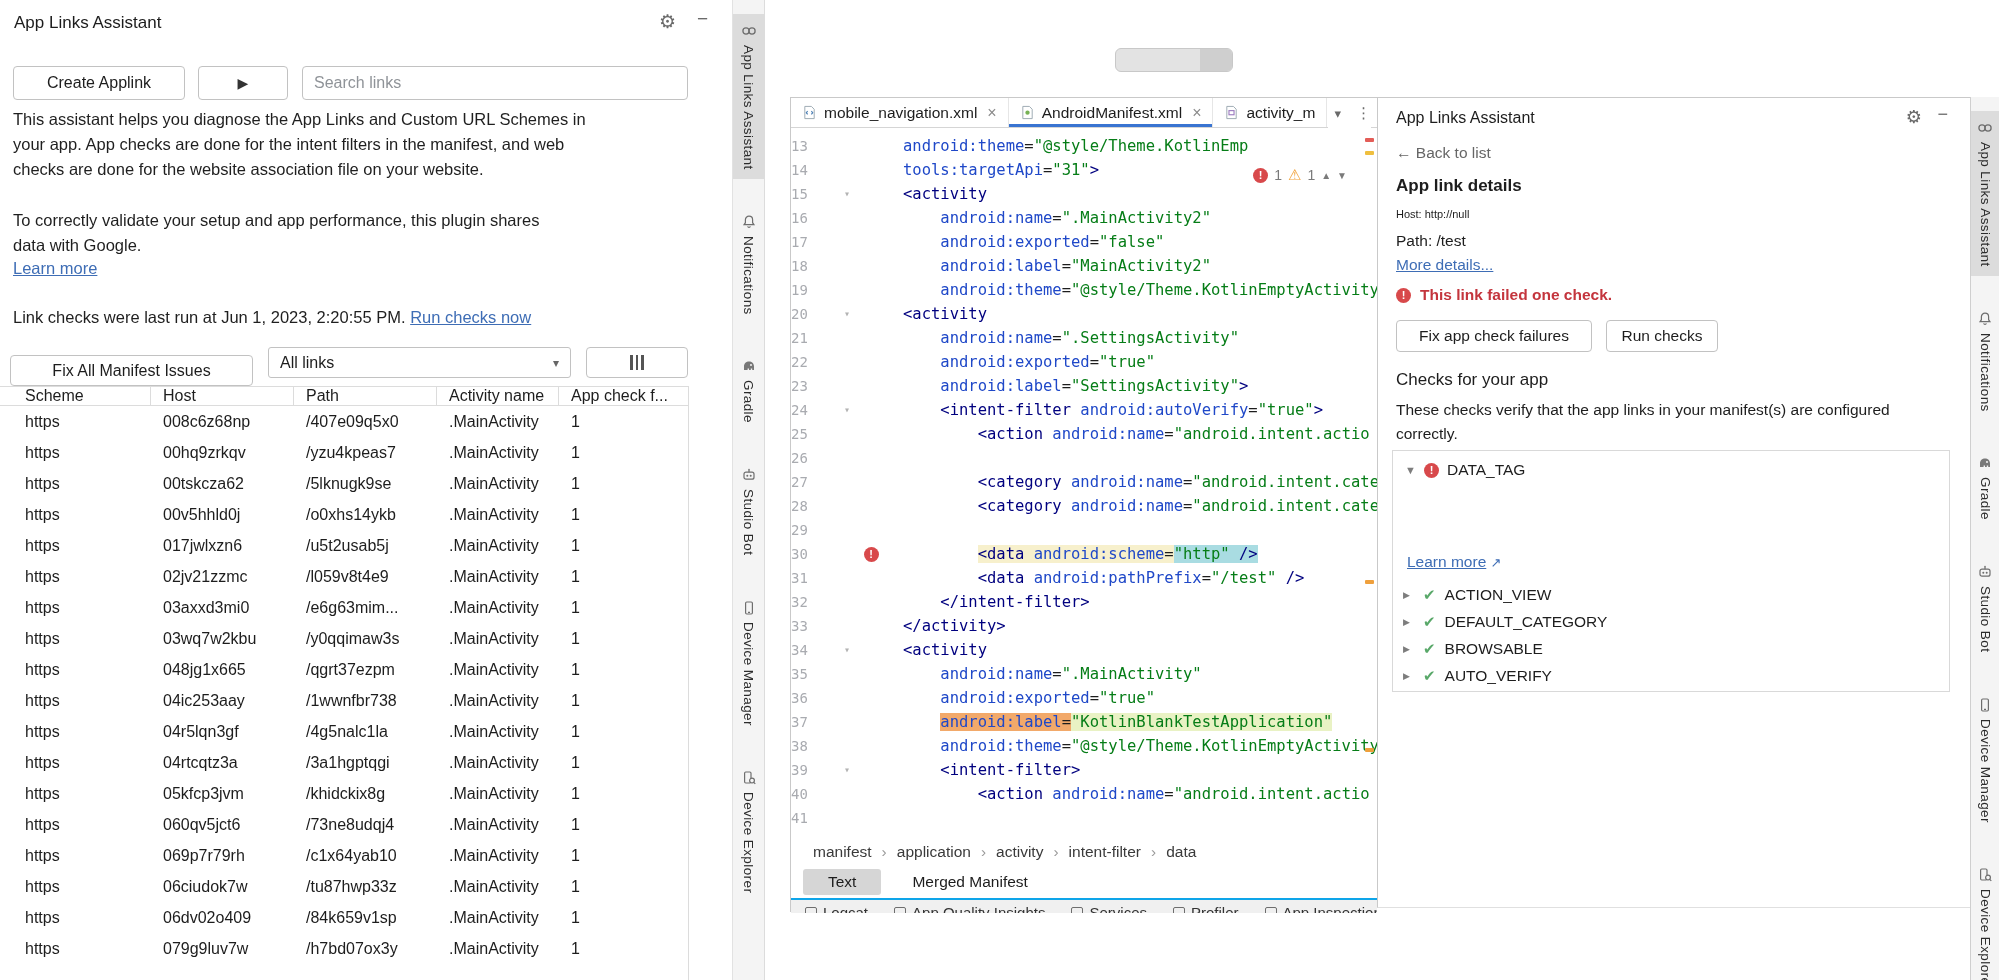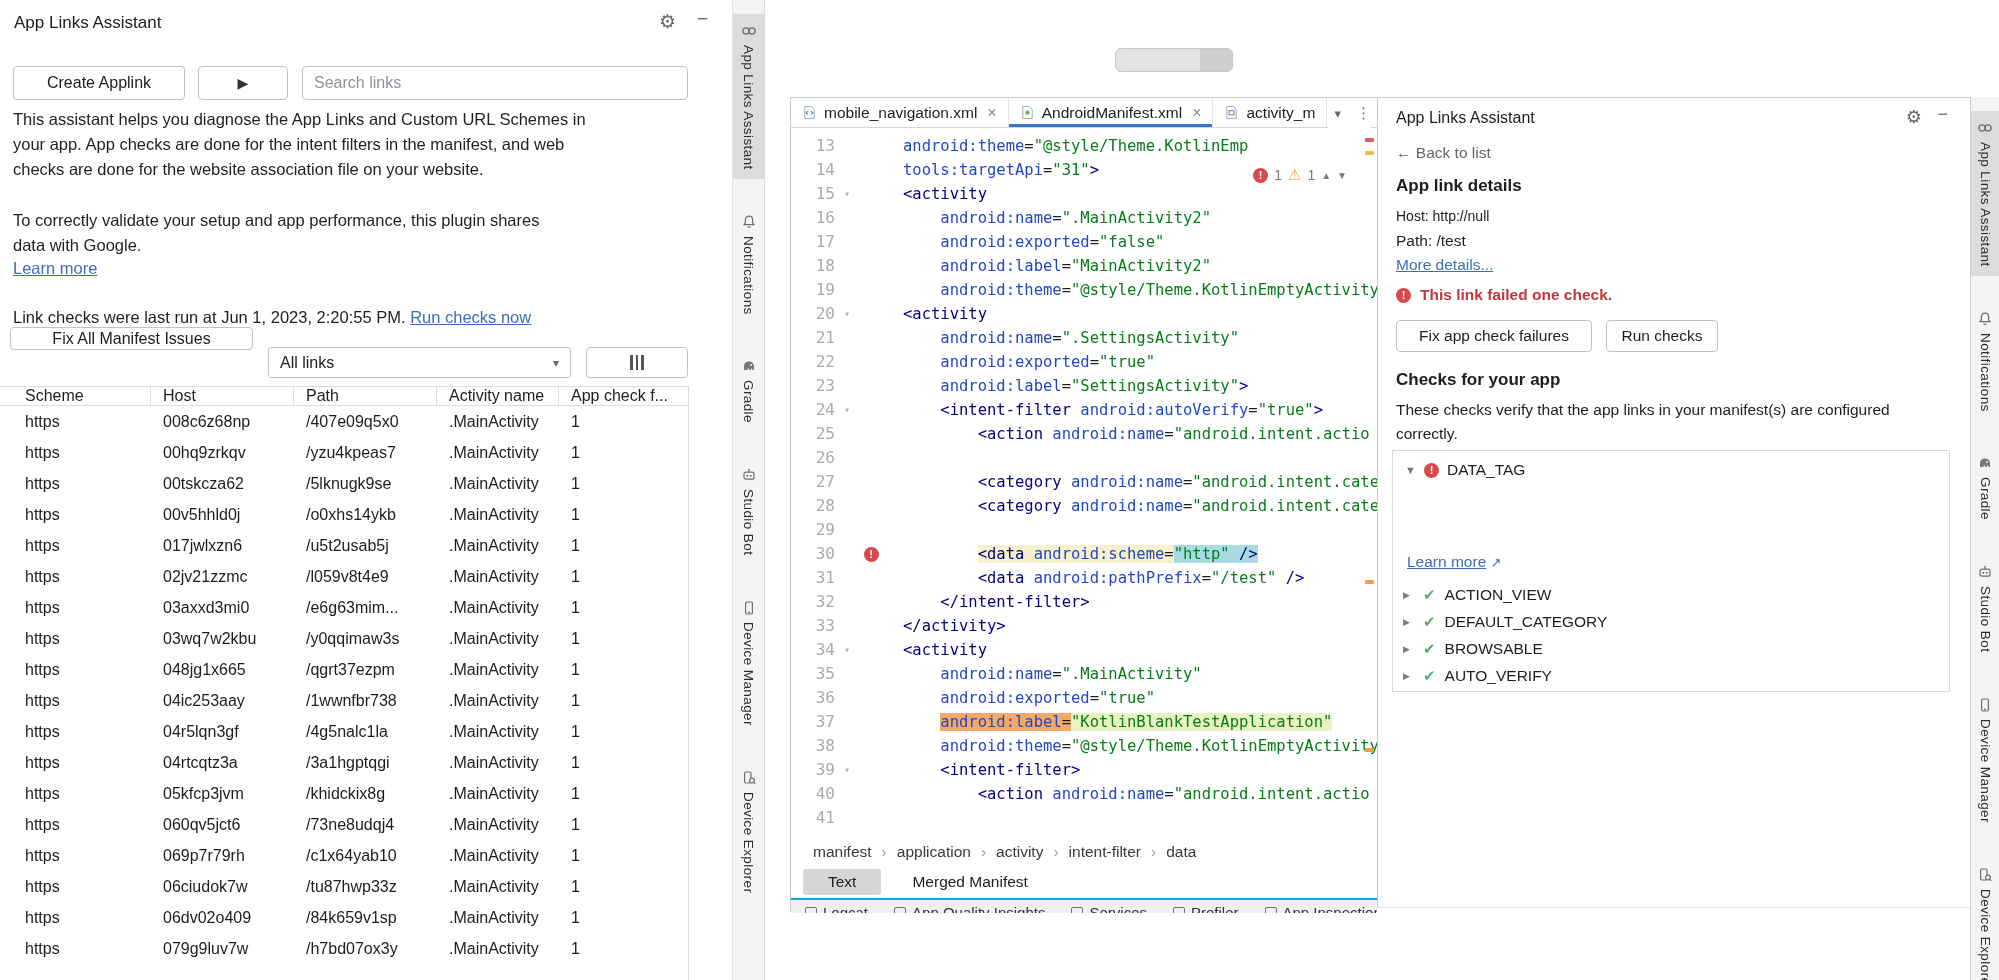--- a/index.html
+++ b/index.html
@@ -20,21 +20,21 @@
   #play-btn{position:absolute;left:198px;top:66px;width:90px;height:34px}
   #play-btn .tri{font-size:14px;color:#333}
   #search-input{position:absolute;left:302px;top:66px;width:386px;height:34px;border:1px solid #c2c2c2;
        border-radius:4px;padding:0 11px;font-size:16px;font-family:"Liberation Sans",sans-serif;color:#1d1d1d;outline:none}
   #search-input::placeholder{color:#8f9398}
   .prelines{white-space:pre-line;line-height:25px}
   #lp-intro{position:absolute;left:13px;top:107px;font-size:16.5px;color:#1f1f1f}
   #lp-share{position:absolute;left:13px;top:208px;font-size:16.5px;color:#1f1f1f}
   #lp-learn{position:absolute;left:13px;top:259px;font-size:16.5px}
   #lp-lastrun{position:absolute;left:13px;top:308px;font-size:16.5px;color:#1f1f1f}
-  #fixall-btn{position:absolute;left:10px;top:327px;width:243px;height:23px}
+  #fixall-btn{position:absolute;left:10px;top:355px;width:243px;height:31px}
   #links-combo{position:absolute;left:268px;top:347px;width:303px;height:31px;border:1px solid #c2c2c2;border-radius:3px;
        display:flex;align-items:center;padding:8px 11px;cursor:pointer;background:#fff}
   #links-combo .combo-label{flex:1;font-size:16px}
   #links-combo .chev{color:#666;font-size:12px}
   #cols-btn{position:absolute;left:586px;top:347px;width:102px;height:31px;gap:3px}
   #cols-btn i{display:block;width:2.5px;height:15px;background:#555}
   
   #links-table{position:absolute;left:0;top:386px;width:689px;height:594px;border-right:1px solid #dcdcdc;overflow:hidden}
   .thead,.trow{display:grid;grid-template-columns:138px 143px 143px 122px 1fr;align-items:center;padding-left:25px;font-size:16px}
   .thead{height:20px;border-top:1px solid #dcdcdc;border-bottom:1px solid #dcdcdc;position:relative;color:#1d1d1d}
@@ -64,21 +64,21 @@
   .etab{display:flex;align-items:center;gap:7px;padding:0 11px;border-right:1px solid #e6e6e6;font-size:15.5px;cursor:pointer}
   .etab.sel{box-shadow:inset 0 -3px 0 #3974d1}
   .etab-close{color:#8b8b8b;font-size:16px;margin-left:3px;cursor:pointer}
   .ficon,.ficon svg{width:15px;height:15px;display:block}
   .tab-controls{position:absolute;right:6px;top:0;height:30px;display:flex;align-items:center;gap:15px;color:#6a6a6a;background:#fff;padding-left:6px}
   .tab-controls span{cursor:pointer;font-size:13px}
   .tab-controls .dots{font-size:15px}
   #code{position:absolute;left:0;top:30px;right:0;height:710px;overflow:hidden;padding-top:6px;
         font-family:"DejaVu Sans Mono",monospace;font-size:15.5px}
   .code-line{display:flex;height:24px;line-height:24px;align-items:center}
-  .ln{width:44px;text-align:right;color:#a9abb0;font-size:16px;flex:none}
+  .ln{width:44px;text-align:left;color:#a9abb0;font-size:14px;flex:none}
   .fold{width:24px;text-align:center;color:#b3b3b3;font-size:10px;flex:none}
   .gmark{width:24px;text-align:center;flex:none;line-height:1}
   .ctext{white-space:pre;flex:none;padding-left:20px}
   .tk-t{color:#00007f}
   .tk-a{color:#1f48c8}
   .tk-v{color:#067d17}
   .tk-p{color:#1d1d1d}
   .hl-w{background:#f7f0cc}
   .hl-s{background:#a9dce2}
   .hl-o{background:#f2a96a}
@@ -105,29 +105,29 @@
   .bb-icon{width:12px;height:12px;border:1.5px solid #6e6e6e;border-radius:2px;flex:none}
 
   
   #assistant{position:absolute;left:1377px;top:97px;width:593px;height:811px;background:#fff;
        border-left:1px solid #c9c9c9;border-top:1px solid #c9c9c9;border-bottom:1px solid #e0e0e0}
   .as-title{position:absolute;left:18px;top:11px;font-size:16px}
   .as-gear{position:absolute;right:48px;top:8px;font-size:18px;color:#6a6a6a;cursor:pointer}
   .as-min{position:absolute;right:22px;top:6px;font-size:18px;color:#6a6a6a;cursor:pointer}
   #as-back{position:absolute;left:18px;top:46px;font-size:15.5px;color:#666;cursor:pointer}
   #as-details-title{position:absolute;left:18px;top:78px;font-size:17px;font-weight:bold}
-  #as-host{position:absolute;left:18px;top:110px;font-size:14px}
+  #as-host{position:absolute;left:18px;top:110px;font-size:11px}
   #as-path{position:absolute;left:18px;top:134px;font-size:15.5px}
   #as-more{position:absolute;left:18px;top:158px;font-size:15.5px}
   #as-failed{position:absolute;left:18px;top:188px;display:flex;gap:9px;align-items:center;
        color:#c4353d;font-weight:600;font-size:15.5px}
   .as-btn{position:absolute;top:222px;height:32px;font-size:15.5px}
   #as-fix-btn{left:18px;width:196px}
   #as-run-btn{left:228px;width:112px}
-  #as-checks-title{position:absolute;left:18px;top:272px;font-size:17px;font-weight:bold}
+  #as-checks-title{position:absolute;left:18px;top:272px;font-size:17px;font-weight:normal}
   #as-checks-desc{position:absolute;left:18px;top:300px;font-size:15.5px;line-height:24px}
   #as-card{position:absolute;left:14px;right:20px;top:352px;height:242px;border:1px solid #d9d9d9;background:#fff}
   #dt-row{position:absolute;left:12px;top:10px;display:flex;align-items:center;gap:8px;font-size:15.5px;cursor:pointer}
   .chev-sm{color:#7d7d7d;font-size:11px;width:11px;display:inline-block}
   #dt-desc{position:absolute;left:14px;top:42px;font-size:15.5px;line-height:24px}
   #dt-learn{position:absolute;left:14px;top:102px;font-size:15.5px}
   #check-list{position:absolute;left:10px;top:130px;right:10px}
   .check-item{display:flex;align-items:center;gap:9px;height:27px;cursor:pointer}
   .check-ok{color:#59a869;font-size:15px}
   .check-name{font-size:15.5px}

